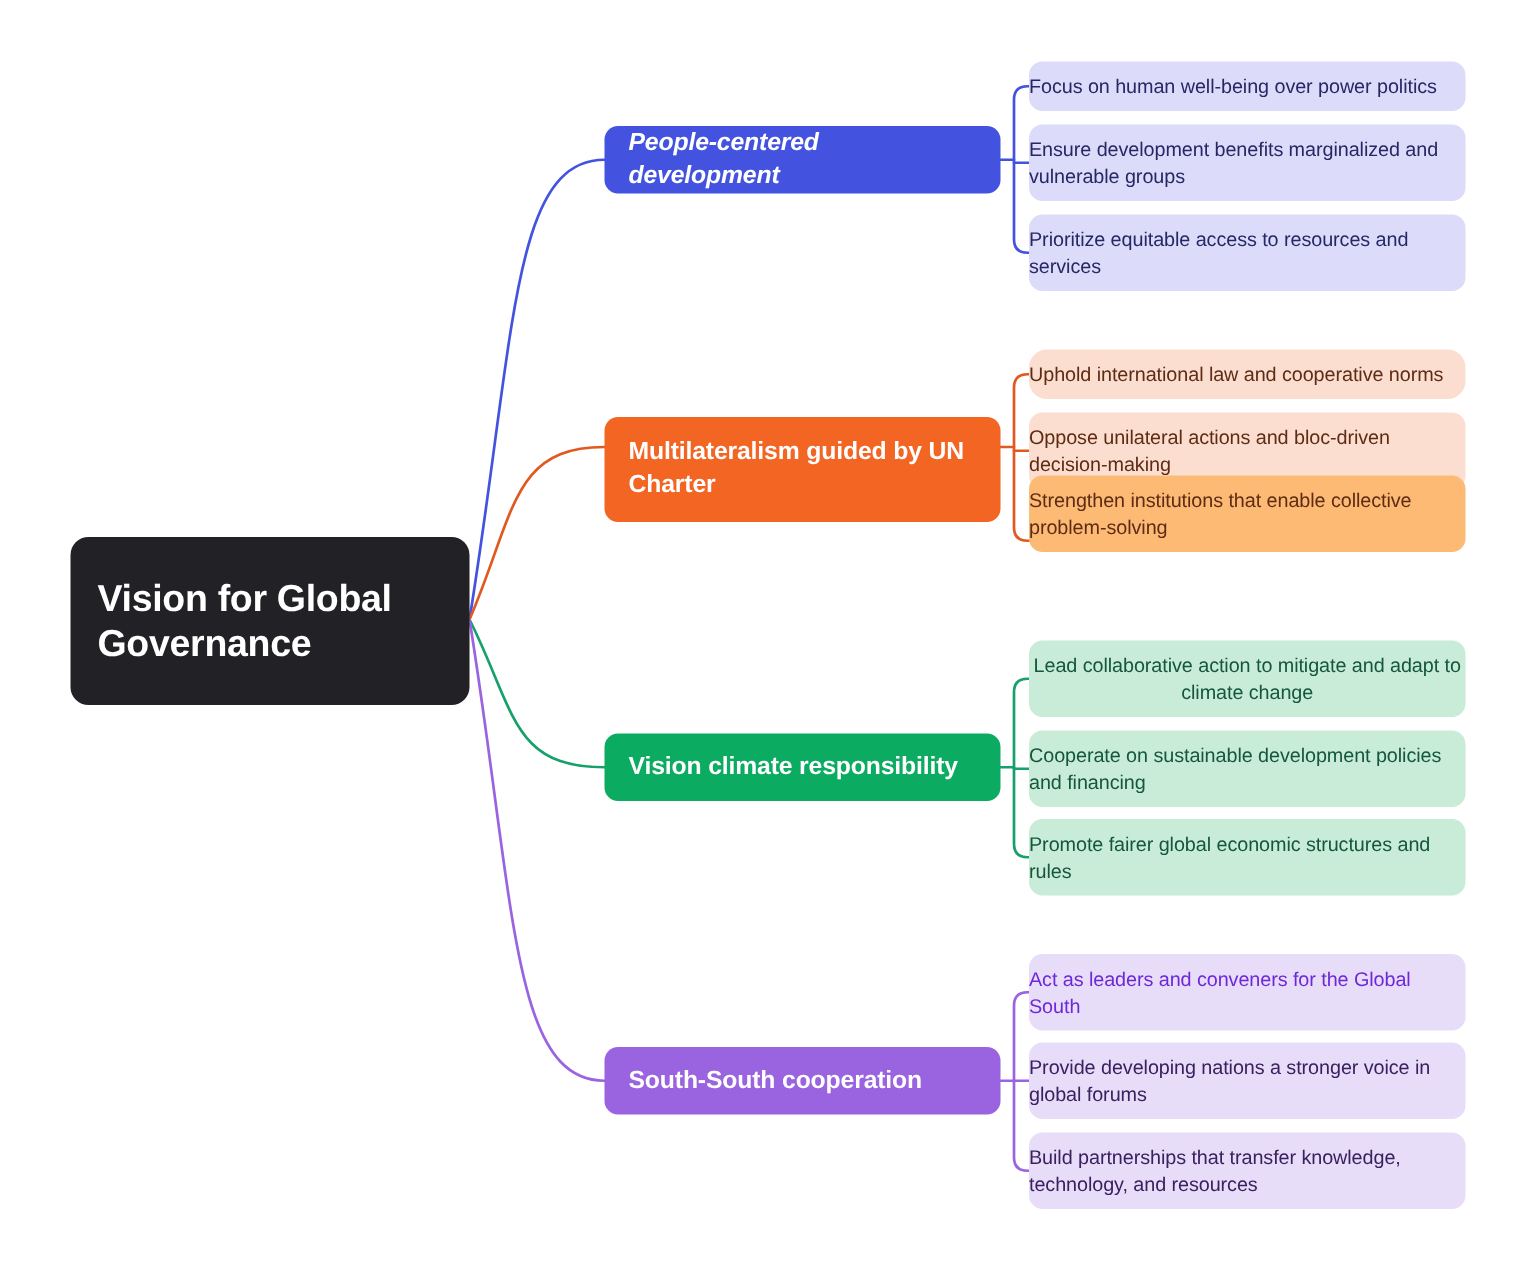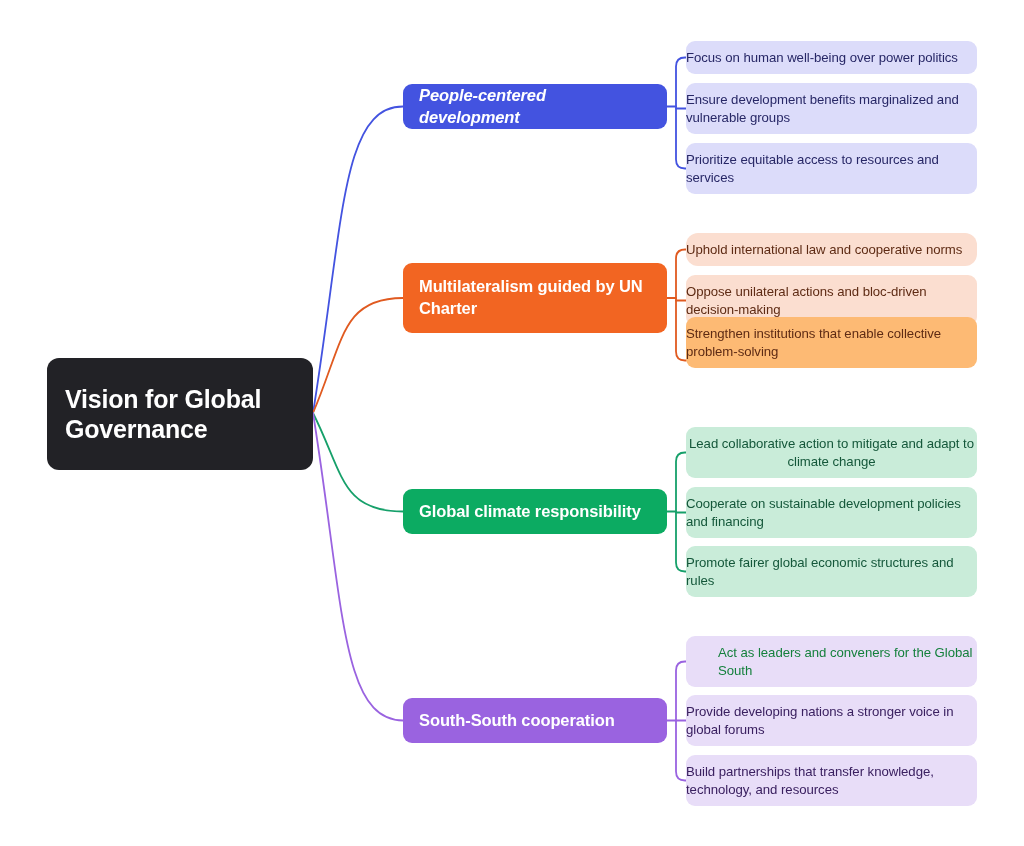--- a/index.html
+++ b/index.html
@@ -112,51 +112,51 @@
   <div class="node leaf-node" style="background: rgb(220, 220, 250); top: 41px; height: 33px;">
     <span class="leaf-label" style="color: rgb(39, 39, 102);">Focus on human well-being over power politics</span>
   </div>
   <div class="node leaf-node" style="background: rgb(220, 220, 250); top: 83px; height: 51px;">
     <span class="leaf-label" style="color: rgb(39, 39, 102);">Ensure development benefits marginalized and vulnerable groups</span>
   </div>
   <div class="node leaf-node" style="background: rgb(220, 220, 250); top: 143px; height: 51px;">
     <span class="leaf-label" style="color: rgb(39, 39, 102);">Prioritize equitable access to resources and services</span>
   </div>
 
-  <div class="node branch-node" style="background: rgb(242, 101, 34); top: 263px; height: 70px;">
+  <div class="node branch-node" style="background: rgb(242, 101, 34); top: 278px; height: 70px;">
     <span class="branch-label" style="color: rgb(255, 255, 255);">Multilateralism guided by UN Charter</span>
   </div>
   <div class="node leaf-node" style="background: rgb(251, 222, 208); top: 233px; height: 33px; border-radius: 12px;">
     <span class="leaf-label" style="color: rgb(94, 43, 20);">Uphold international law and cooperative norms</span>
   </div>
   <div class="node leaf-node" style="background: rgb(251, 222, 208); top: 275px; height: 51px;">
     <span class="leaf-label" style="color: rgb(94, 43, 20);">Oppose unilateral actions and bloc-driven decision-making</span>
   </div>
   <div class="node leaf-node" style="background: #fdba74; top: 317px; height: 51px;">
     <span class="leaf-label" style="color: rgb(94, 43, 20);">Strengthen institutions that enable collective problem-solving</span>
   </div>
 
   <div class="node branch-node" style="background: rgb(12, 171, 98); top: 489px; height: 45px;">
-    <span class="branch-label" style="color: rgb(255, 255, 255);">Global climate responsibility</span>
+    <span class="branch-label" style="color: rgb(255, 255, 255);">Vision climate responsibility</span>
   </div>
   <div class="node leaf-node" style="background: rgb(201, 236, 217); top: 427px; height: 51px;">
     <span class="leaf-label" style="color: rgb(20, 87, 58); text-align: center;">Lead collaborative action to mitigate and adapt to climate change</span>
   </div>
   <div class="node leaf-node" style="background: rgb(201, 236, 217); top: 487px; height: 51px;">
     <span class="leaf-label" style="color: rgb(20, 87, 58);">Cooperate on sustainable development policies and financing</span>
   </div>
   <div class="node leaf-node" style="background: rgb(201, 236, 217); top: 546px; height: 51px;">
     <span class="leaf-label" style="color: rgb(20, 87, 58);">Promote fairer global economic structures and rules</span>
   </div>
 
   <div class="node branch-node" style="background: rgb(154, 99, 224); top: 698px; height: 45px;">
     <span class="branch-label" style="color: rgb(255, 255, 255);">South-South cooperation</span>
   </div>
   <div class="node leaf-node" style="background: rgb(232, 221, 248); top: 636px; height: 51px;">
-    <span class="leaf-label" style="color: #15803d; margin-left: 32px;">Act as leaders and conveners for the Global South</span>
+    <span class="leaf-label" style="color: #6d28d9;">Act as leaders and conveners for the Global South</span>
   </div>
   <div class="node leaf-node" style="background: rgb(232, 221, 248); top: 695px; height: 51px;">
     <span class="leaf-label" style="color: rgb(58, 32, 96);">Provide developing nations a stronger voice in global forums</span>
   </div>
   <div class="node leaf-node" style="background: rgb(232, 221, 248); top: 755px; height: 51px;">
     <span class="leaf-label" style="color: rgb(58, 32, 96);">Build partnerships that transfer knowledge, technology, and resources</span>
   </div>
 
 </div>
 

